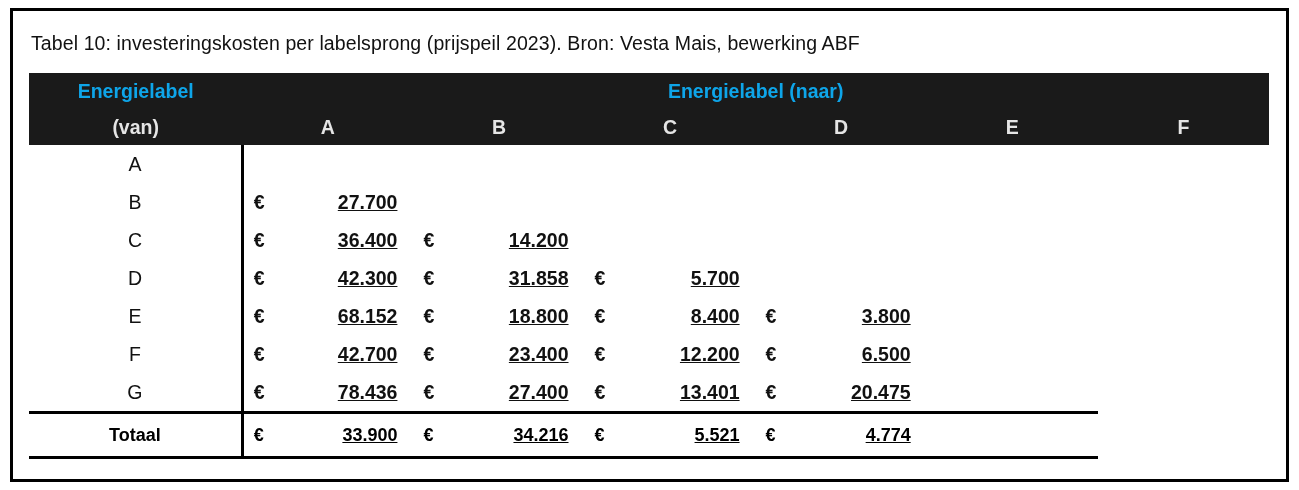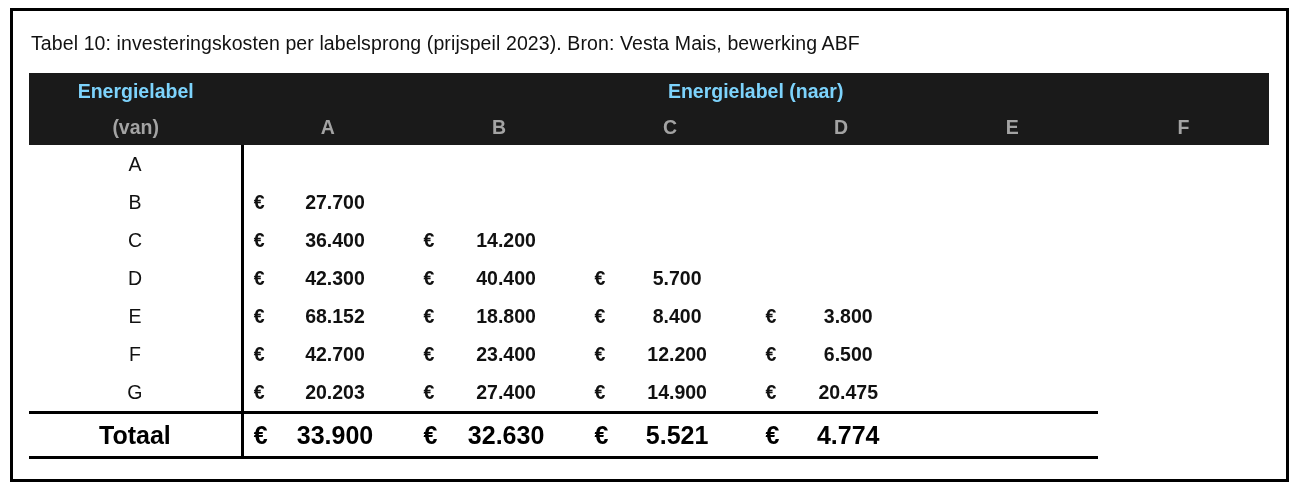--- a/index.html
+++ b/index.html
@@ -46,30 +46,30 @@
     font-size: 19px;
   }
   table.t th, table.t td {
     padding: 0;
     margin: 0;
     border: 0;
   }
   
   .hdr-row th {
     background: #1a1a1a;
-    color: #7dd3fc;
+    color: #0ea5e9;
     font-weight: bold;
     height: 36px;
     vertical-align: middle;
     text-align: center;
     font-size: 19.5px;
   }
   .hdr-row2 th {
     background: #1a1a1a;
-    color: #a3a3a3;
+    color: #e5e5e5;
     font-weight: bold;
     height: 36px;
     vertical-align: middle;
     text-align: center;
     font-size: 19.5px;
   }
   .col-van {
     width: 212px;
   }
   .col-cur {
@@ -90,34 +90,35 @@
   .rowlabel {
     text-align: center;
     font-weight: normal;
   }
   .cur {
     text-align: left;
     padding-left: 10px !important;
     font-weight: bold;
   }
   .val {
-    text-align: center;
+    text-align: right;
     padding-right: 16px !important;
     font-weight: bold;
+    text-decoration: underline;
   }
   .vline {
     border-left: 3px solid #000000 !important;
   }
   .totaal-row td {
     font-weight: bold;
     height: 42px;
     vertical-align: middle;
     border-top: 3px solid #000000 !important;
     border-bottom: 3px solid #000000 !important;
-    font-size: 25px;
+    font-size: 18px;
   }
   .totaal-row td.rowlabel {
     font-weight: bold;
   }
   .totaal-row td.nb-right {
     border-top: 3px solid #000000 !important;
     border-bottom: 3px solid #000000 !important;
   }
   .totaal-row td.edge-blank {
     border-top: 0 !important;
@@ -203,21 +204,21 @@
           <td class="val"></td>
           <td class="val"></td>
           <td class="val"></td>
         </tr>
 
         <tr class="body-row">
           <td class="rowlabel">D</td>
           <td class="cur vline">€</td>
           <td class="val">42.300</td>
           <td class="cur">€</td>
-          <td class="val">40.400</td>
+          <td class="val">31.858</td>
           <td class="cur">€</td>
           <td class="val">5.700</td>
           <td class="cur"></td>
           <td class="val"></td>
           <td class="val"></td>
           <td class="val"></td>
         </tr>
 
         <tr class="body-row">
           <td class="rowlabel">E</td>
@@ -243,37 +244,37 @@
           <td class="val">12.200</td>
           <td class="cur">€</td>
           <td class="val">6.500</td>
           <td class="val"></td>
           <td class="val"></td>
         </tr>
 
         <tr class="body-row">
           <td class="rowlabel">G</td>
           <td class="cur vline">€</td>
-          <td class="val">20.203</td>
+          <td class="val">78.436</td>
           <td class="cur">€</td>
           <td class="val">27.400</td>
           <td class="cur">€</td>
-          <td class="val">14.900</td>
+          <td class="val">13.401</td>
           <td class="cur">€</td>
           <td class="val">20.475</td>
           <td class="val"></td>
           <td class="val"></td>
         </tr>
 
         <tr class="totaal-row">
           <td class="rowlabel">Totaal</td>
           <td class="cur vline">€</td>
           <td class="val">33.900</td>
           <td class="cur">€</td>
-          <td class="val">32.630</td>
+          <td class="val">34.216</td>
           <td class="cur">€</td>
           <td class="val">5.521</td>
           <td class="cur">€</td>
           <td class="val">4.774</td>
           <td class="val nb-right"></td>
           <td class="val edge-blank"></td>
         </tr>
       </tbody>
     </table>
 

